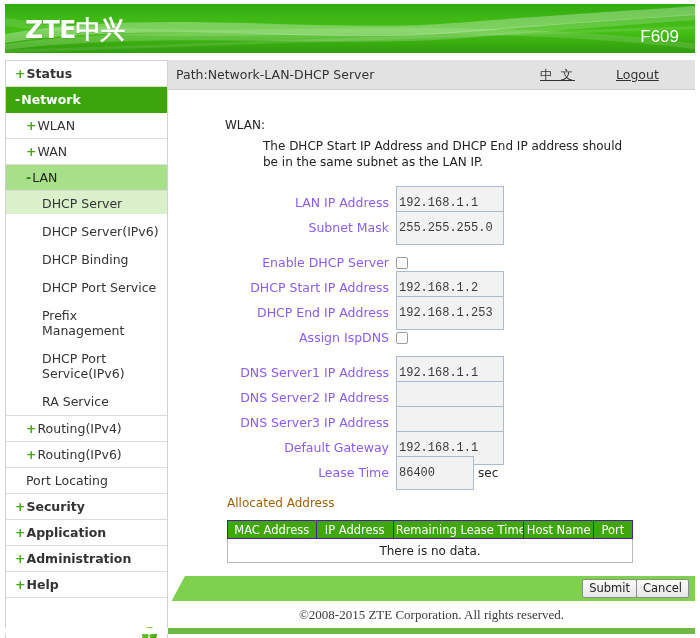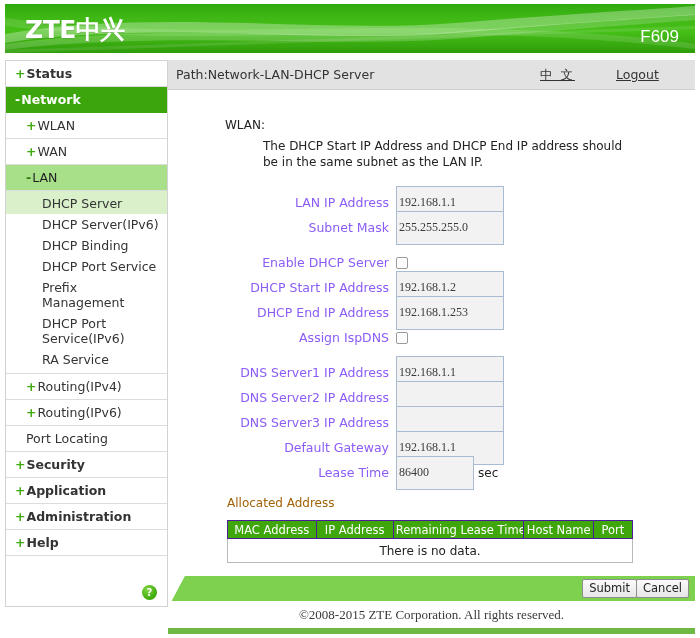--- a/index.html
+++ b/index.html
@@ -90,21 +90,21 @@
     padding-left: 9px;
   }
   .nav-item.lvl1 {
     padding-left: 20px;
     font-weight: normal;
   }
   .nav-item.lvl2 {
     padding-left: 36px;
     font-weight: normal;
     border-bottom: none;
-    padding-top: 3px;
+    padding-top: 10px;
     padding-bottom: 3px;
     white-space: normal;
   }
   .nav-item.lvl2.first { padding-top: 5px; }
   .nav-item.lvl2.last { padding-bottom: 6px; border-bottom: 1px solid #dcdcdc; }
   .sign {
     color: #3faa0f;
     font-weight: bold;
     margin-right: 1px;
   }
@@ -214,21 +214,21 @@
     font-size: 12.5px;
     color: #8b5cf6;
     box-sizing: border-box;
   }
   .finput {
     width: 108px;
     height: 17px;
     box-sizing: border-box;
     border: 1px solid #a9bbd0;
     background: #f2f2f2;
-    font-family: Liberation Serif, serif;
+    font-family: Liberation Mono, monospace;
     font-size: 12px;
     color: #3a3a3a;
     padding: 16px 2px;
     outline: none;
   }
   .finput.lease { width: 78px; }
   .unit {
     margin-left: 4px;
     font-size: 12px;
     color: #222;

